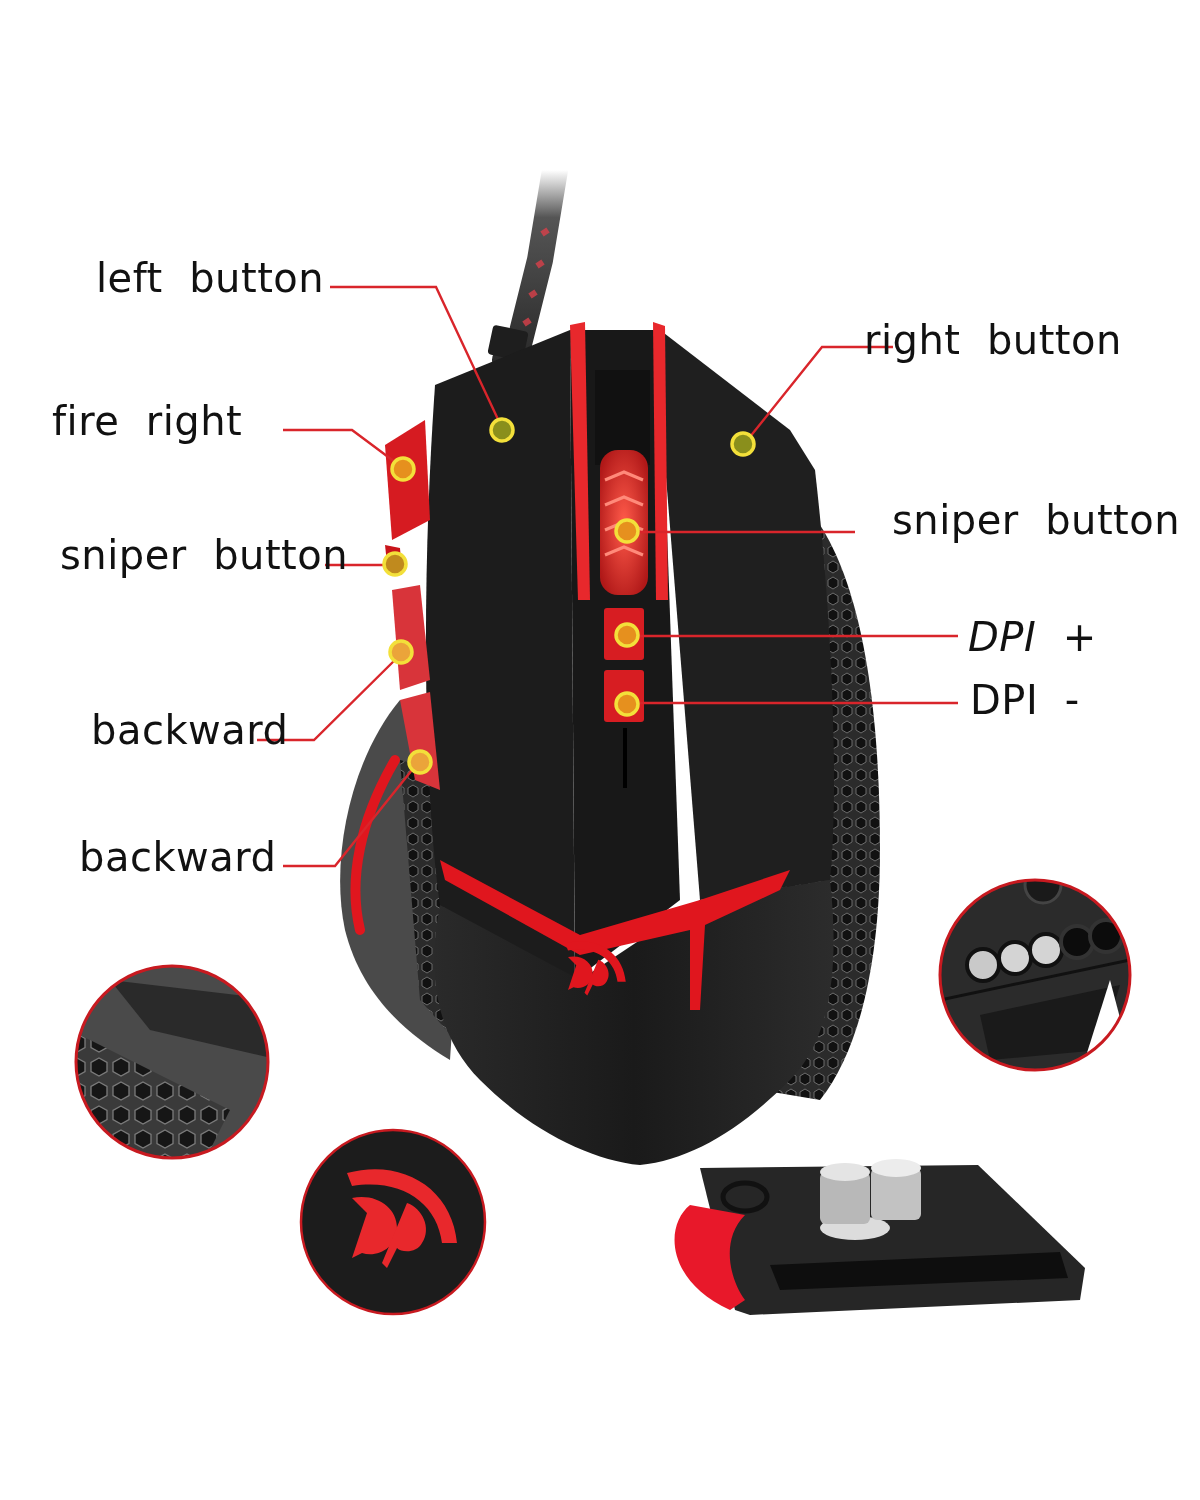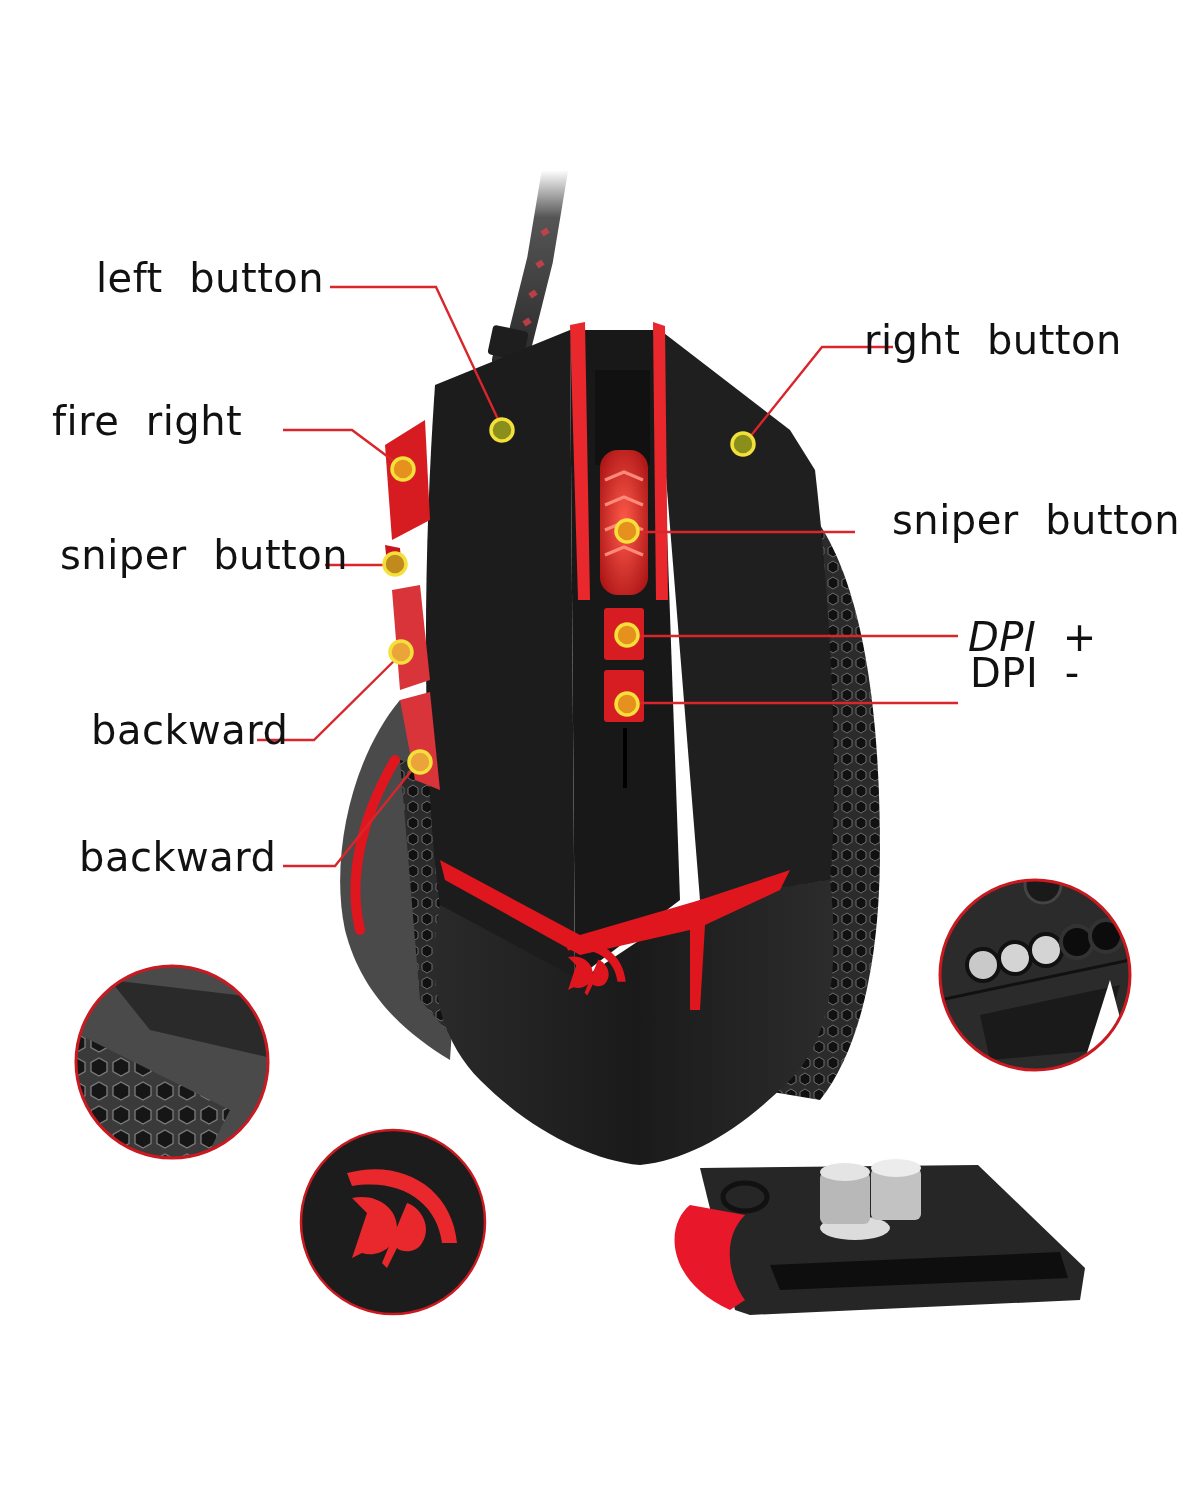--- a/index.html
+++ b/index.html
@@ -165,17 +165,17 @@
       <ellipse cx="896" cy="1168" rx="25" ry="9" fill="#ececec"></ellipse>
     </g>
   </svg>
 
   <div class="label" style="left:96px; top:258px;">left  button</div>
   <div class="label" style="left:864px; top:320px;">right  button</div>
   <div class="label" style="left:52px; top:401px;">fire  right</div>
   <div class="label" style="left:892px; top:500px;">sniper  button</div>
   <div class="label" style="left:36px; top:535px;margin-left:24px;">sniper  button</div>
   <div class="label" style="left:968px; top:617px;font-style:italic;">DPI  +</div>
-  <div class="label" style="left:970px; top:653px;">DPI  -</div>
+  <div class="label" style="left:970px; top:680px;">DPI  -</div>
   <div class="label" style="left:91px; top:710px;">backward</div>
   <div class="label" style="left:79px; top:837px;">backward</div>
 
 </div>
 
 </body></html>

